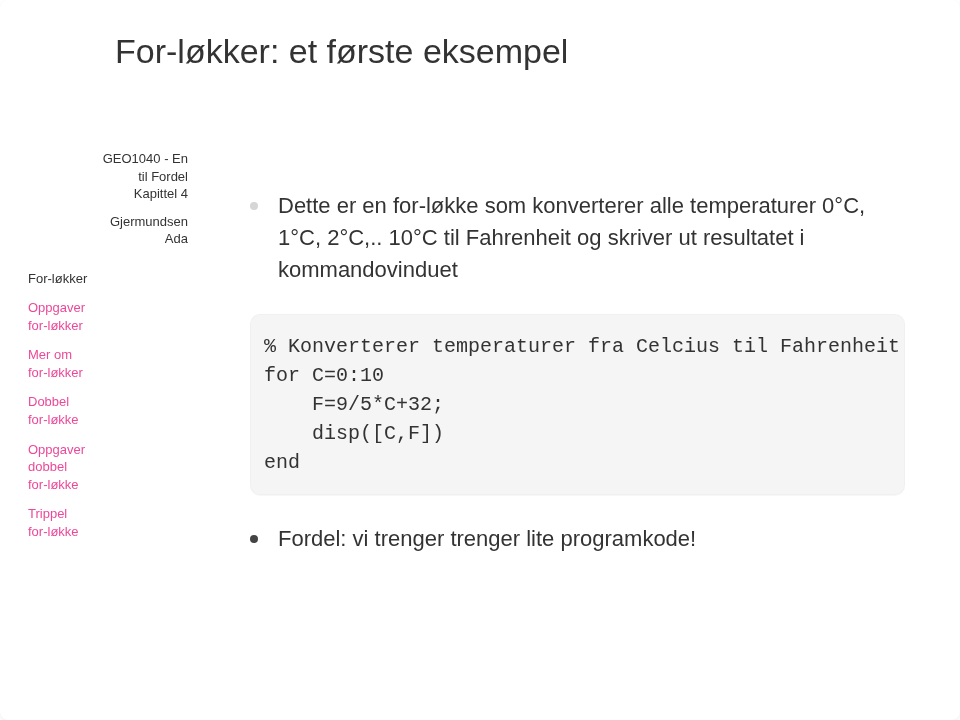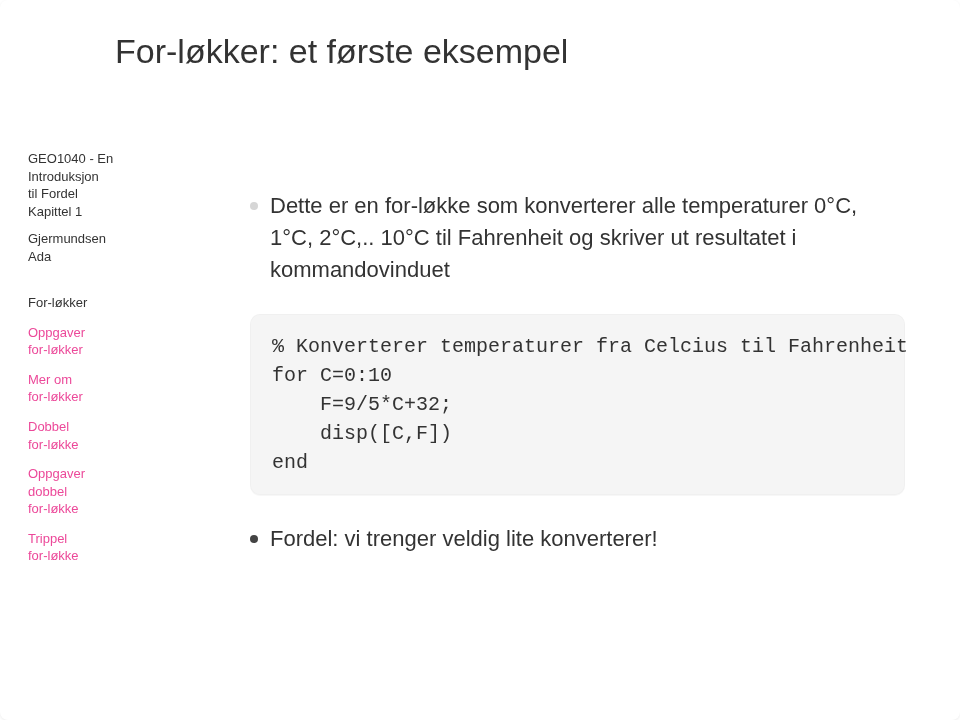--- a/index.html
+++ b/index.html
@@ -20,71 +20,70 @@
   }
   .sidebar {
     position: absolute;
     left: 28px; top: 150px;
     width: 160px;
     font-family: "Helvetica Neue", Helvetica, Arial, sans-serif;
     font-size: 13px;
     line-height: 1.35;
     color: #333;
   }
-  .sidebar .meta { text-align: left; margin-bottom: 29px; }
+  .sidebar .meta { text-align: right; margin-bottom: 22px; }
   .sidebar .meta div { margin-bottom: 0; }
   .sidebar .nav { }
   .sidebar .nav .item { margin-bottom: 12px; color: #ec4899; }
   .sidebar .nav .item.current { color: #333; }
   .content {
     position: absolute;
     left: 250px; top: 190px; right: 55px;
     font-family: "Helvetica Neue", Helvetica, Arial, sans-serif;
     font-size: 22px;
     color: #333;
     line-height: 1.45;
     font-weight: 300;
   }
-  .bullet-row { display: flex; gap: 12px; margin-bottom: 10px; }
+  .bullet-row { display: flex; gap: 20px; margin-bottom: 10px; }
   .bullet-row .dot {
     flex: 0 0 auto;
     margin-top: 12px;
     width: 8px; height: 8px; border-radius: 50%;
     background: #d6d6d6;
   }
   .bullet-row.filled .dot { background: #444; }
   .bullet-row .text { flex: 1; }
   .codebox {
     margin: 28px 0 28px 0;
     background: #f5f5f5;
     border-radius: 10px;
-    padding: 18px 22px;
+    padding: 18px 14px;
     box-shadow: inset 0 0 0 1px rgba(0,0,0,0.02), 0 1px 0 rgba(0,0,0,0.03);
   }
   .codebox pre {
     font-family: "Courier New", Courier, monospace;
     font-size: 20px;
     color: #333;
     white-space: pre;
     line-height: 1.45;
   }
 </style>
 </head>
 <body>
 
 <div class="slide">
 
   <div class="title-area">For-løkker: et første eksempel</div>
 
   <div class="sidebar">
     <div class="meta">
       <div>GEO1040 - En</div>
-      <div>Introduksjon</div>
       <div>til Fordel</div>
-      <div>Kapittel 1</div>
+      <div>Kapittel 4</div>
       <div style="height:10px"></div>
       <div>Gjermundsen</div>
       <div>Ada</div>
     </div>
     <div class="nav">
       <div class="item current">For-løkker</div>
       <div class="item">Oppgaver<br>for-løkker</div>
       <div class="item">Mer om<br>for-løkker</div>
       <div class="item">Dobbel<br>for-løkke</div>
       <div class="item">Oppgaver<br>dobbel<br>for-løkke</div>
@@ -101,17 +100,17 @@
     <div class="codebox">
       <pre>% Konverterer temperaturer fra Celcius til Fahrenheit
 for C=0:10
     F=9/5*C+32;
     disp([C,F])
 end</pre>
     </div>
 
     <div class="bullet-row filled">
       <span class="dot"></span>
-      <span class="text">Fordel: vi trenger veldig lite konverterer!</span>
+      <span class="text">Fordel: vi trenger trenger lite programkode!</span>
     </div>
   </div>
 
 </div>
 
 </body></html>

